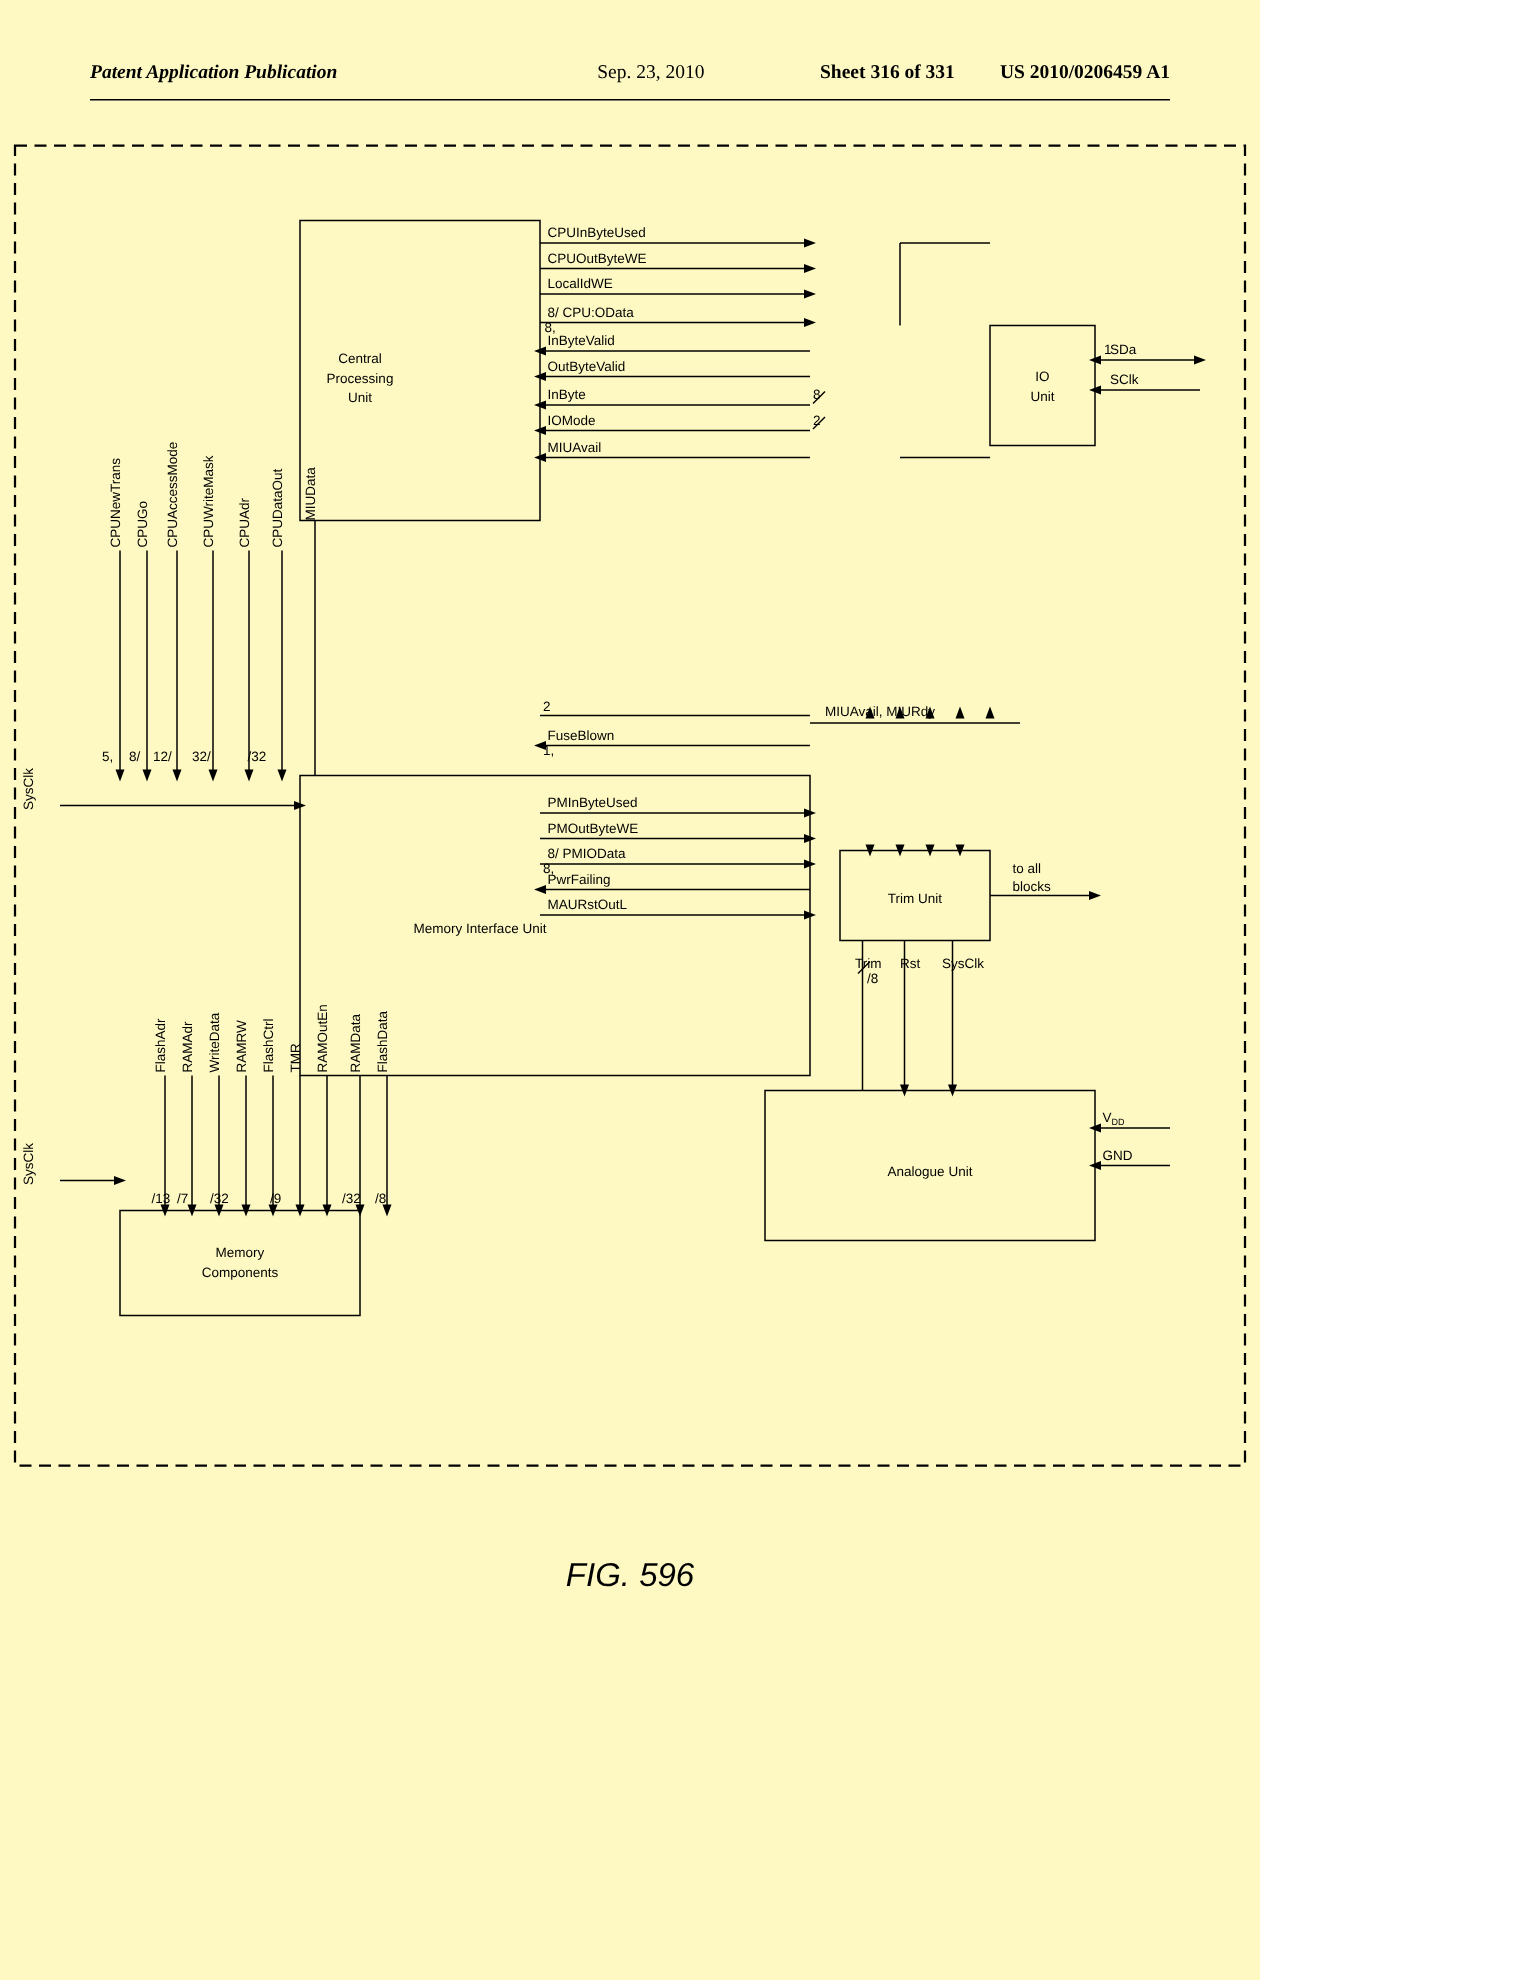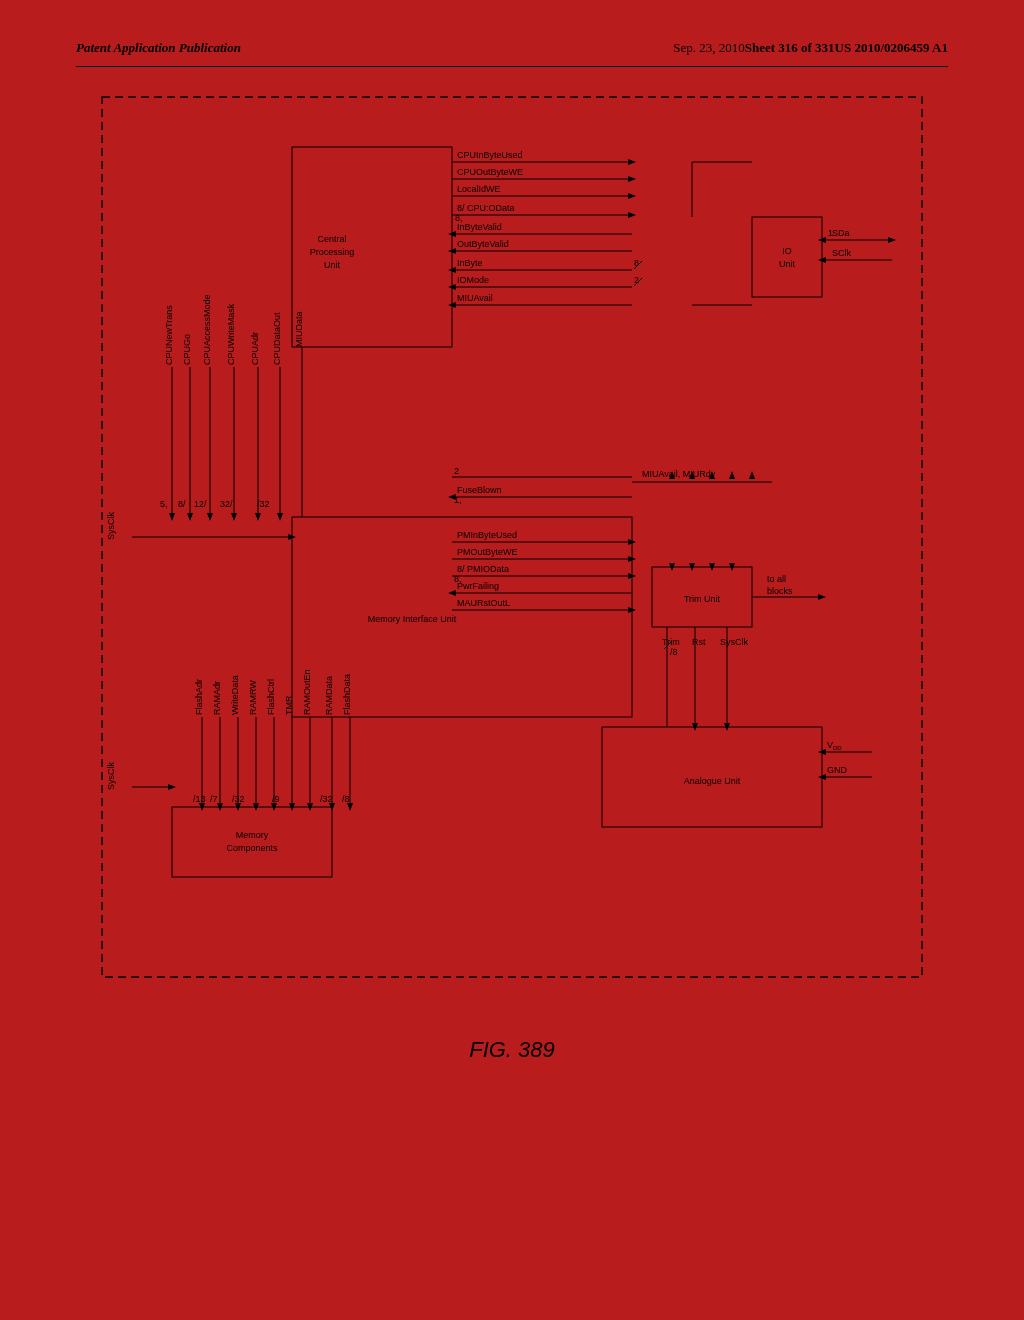--- a/index.html
+++ b/index.html
@@ -6,49 +6,50 @@
     body {
       width: 1024px;
       height: 1320px;
       background: #fff;
       font-family: 'Times New Roman', Times, serif;
       overflow: hidden;
       position: relative;
     }
 
     .page {
-      width: 1024px;
+      width: 840px;
       height: 1320px;
-      background: #b91c1c;
+      background: #fef9c3;
       position: relative;
-      padding: 40px 76px;
+      padding: 40px 60px;
     }
 
     .header {
       display: flex;
       justify-content: space-between;
       align-items: center;
       padding-bottom: 10px;
       border-bottom: 1px solid #000;
       margin-bottom: 20px;
     }
 
     .header-left {
       font-size: 13px;
       font-style: italic;
       font-weight: bold;
     }
 
     .header-right {
       display: flex;
+      gap: 30px;
       font-size: 13px;
     }
 
     .header-date { }
-    .header-sheet { font-weight: bold; }
+    .header-sheet { font-weight: bold; margin-left: 47px; }
     .header-patent { font-weight: bold; }
 
     .main-content {
       display: flex;
       flex-direction: column;
       align-items: center;
       margin-top: 20px;
     }
 
     
@@ -326,15 +327,15 @@
         <text x="755" y="661" font-size="8">V<tspan font-size="6" dy="2">DD</tspan></text>
         <polygon points="754,662 746,665 754,668" fill="#000"></polygon>
 
         <line x1="750" y1="690" x2="800" y2="690" stroke="#000" stroke-width="1"></line>
         <text x="755" y="686" font-size="8">GND</text>
         <polygon points="754,687 746,690 754,693" fill="#000"></polygon>
 
       </svg>
     </div>
 
-    <div class="figure-label">FIG. 389</div>
+    <div class="figure-label">FIG. 596</div>
   </div>
 </div>
 
 </body></html>

